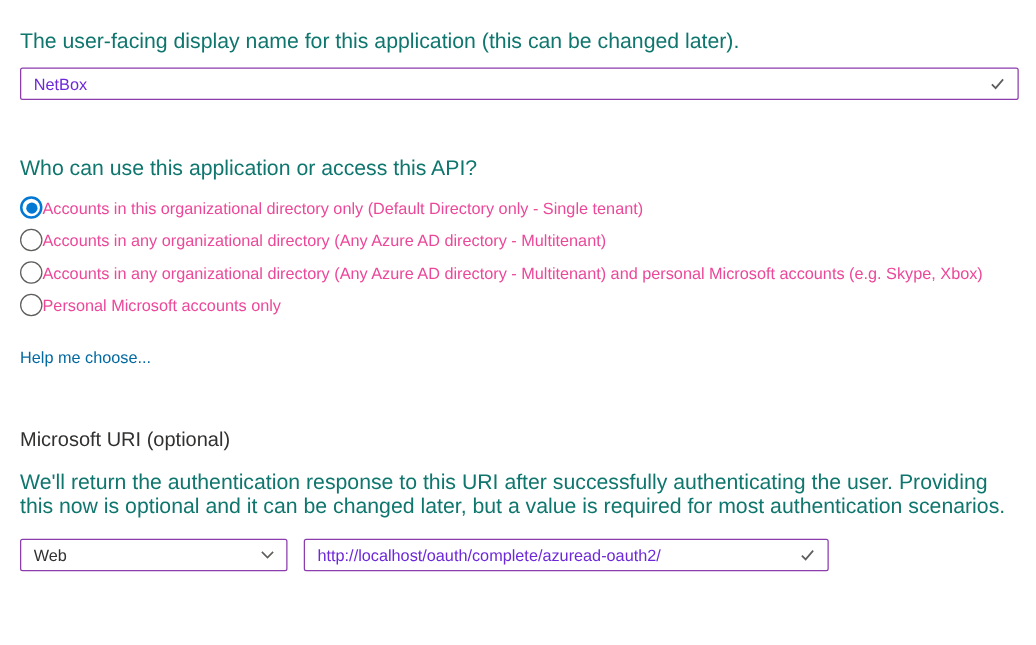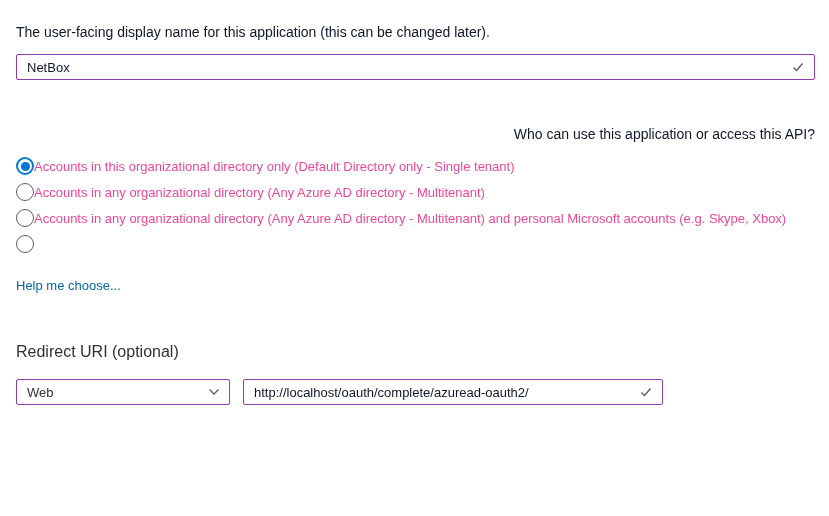--- a/index.html
+++ b/index.html
@@ -18,63 +18,63 @@
     color: #323130;
     line-height: 21px;
   }
   .required-star {
     color: #e81123;
     font-size: 13px;
     vertical-align: 3px;
     margin-right: 4px;
   }
   .desc {
-    font-size: 14px;
-    color: #0f172a;
+    font-size: 17px;
+    color: #0f766e;
     line-height: 19px;
     max-width: 806px;
   }
   
   .text-input-wrap {
     position: relative;
     border: 1.5px solid #8b3dad;
     border-radius: 2px;
     height: 26px;
     display: flex;
     align-items: center;
     background: #ffffff;
   }
   .text-input-wrap input {
     border: none;
     outline: none;
     flex: 1;
     font-family: "Liberation Sans", "DejaVu Sans", sans-serif;
     font-size: 13px;
-    color: #0f172a;
+    color: #6d28d9;
     padding: 0 26px 0 10px;
     background: transparent;
     height: 100%;
     width: 100%;
   }
   .input-affix {
     position: absolute;
     right: 8px;
     top: 50%;
     transform: translateY(-50%);
     display: flex;
     align-items: center;
     pointer-events: none;
   }
   .name-input { margin-top: 12px; width: 799px; }
 
   
   #name-section { margin-top: 2px; }
   #name-section .desc { margin-top: 13px; }
   #account-types-section { margin-top: 45px; }
-  #account-types-section .desc { margin-top: 34px; text-align: right; }
+  #account-types-section .desc { margin-top: 34px; }
   #redirect-section { margin-top: 47px; }
   #redirect-section .desc { margin-top: 13px; }
 
   
   .radio-group { margin-top: 9px; }
   .radio-row {
     display: flex;
     align-items: center;
     height: 26px;
     cursor: pointer;
@@ -180,30 +180,32 @@
       <span class="radio-circle">
           <span class="radio-dot"></span>
         </span>
       <span class="radio-label">Accounts in any organizational directory (Any Azure AD directory - Multitenant) and personal Microsoft accounts (e.g. Skype, Xbox)</span>
     </div>
 
     <div class="radio-row">
       <span class="radio-circle">
           <span class="radio-dot"></span>
         </span>
+      <span class="radio-label">Personal Microsoft accounts only</span>
     </div>
 
   </div>
 
   <a class="help-link" href="#">Help me choose...</a>
 </section>
 
 <section id="redirect-section">
-  <h2 class="section-title">Redirect URI (optional)</h2>
-
+  <h2 class="section-title">Microsoft URI (optional)</h2>
+
+  <p class="desc">We'll return the authentication response to this URI after successfully authenticating the user. Providing this now is optional and it can be changed later, but a value is required for most authentication scenarios.</p>
 
   <div class="redirect-row">
 
     <div class="select-box">
       <span>Web</span>
       <span class="input-affix">
         <svg class="icon-svg" width="14" height="14" viewBox="0 0 14 14">
           <path d="M2.5 4.5 L7 9 L11.5 4.5" fill="none" stroke="#605e5c" stroke-width="1.3"></path>
         </svg>
       </span>

